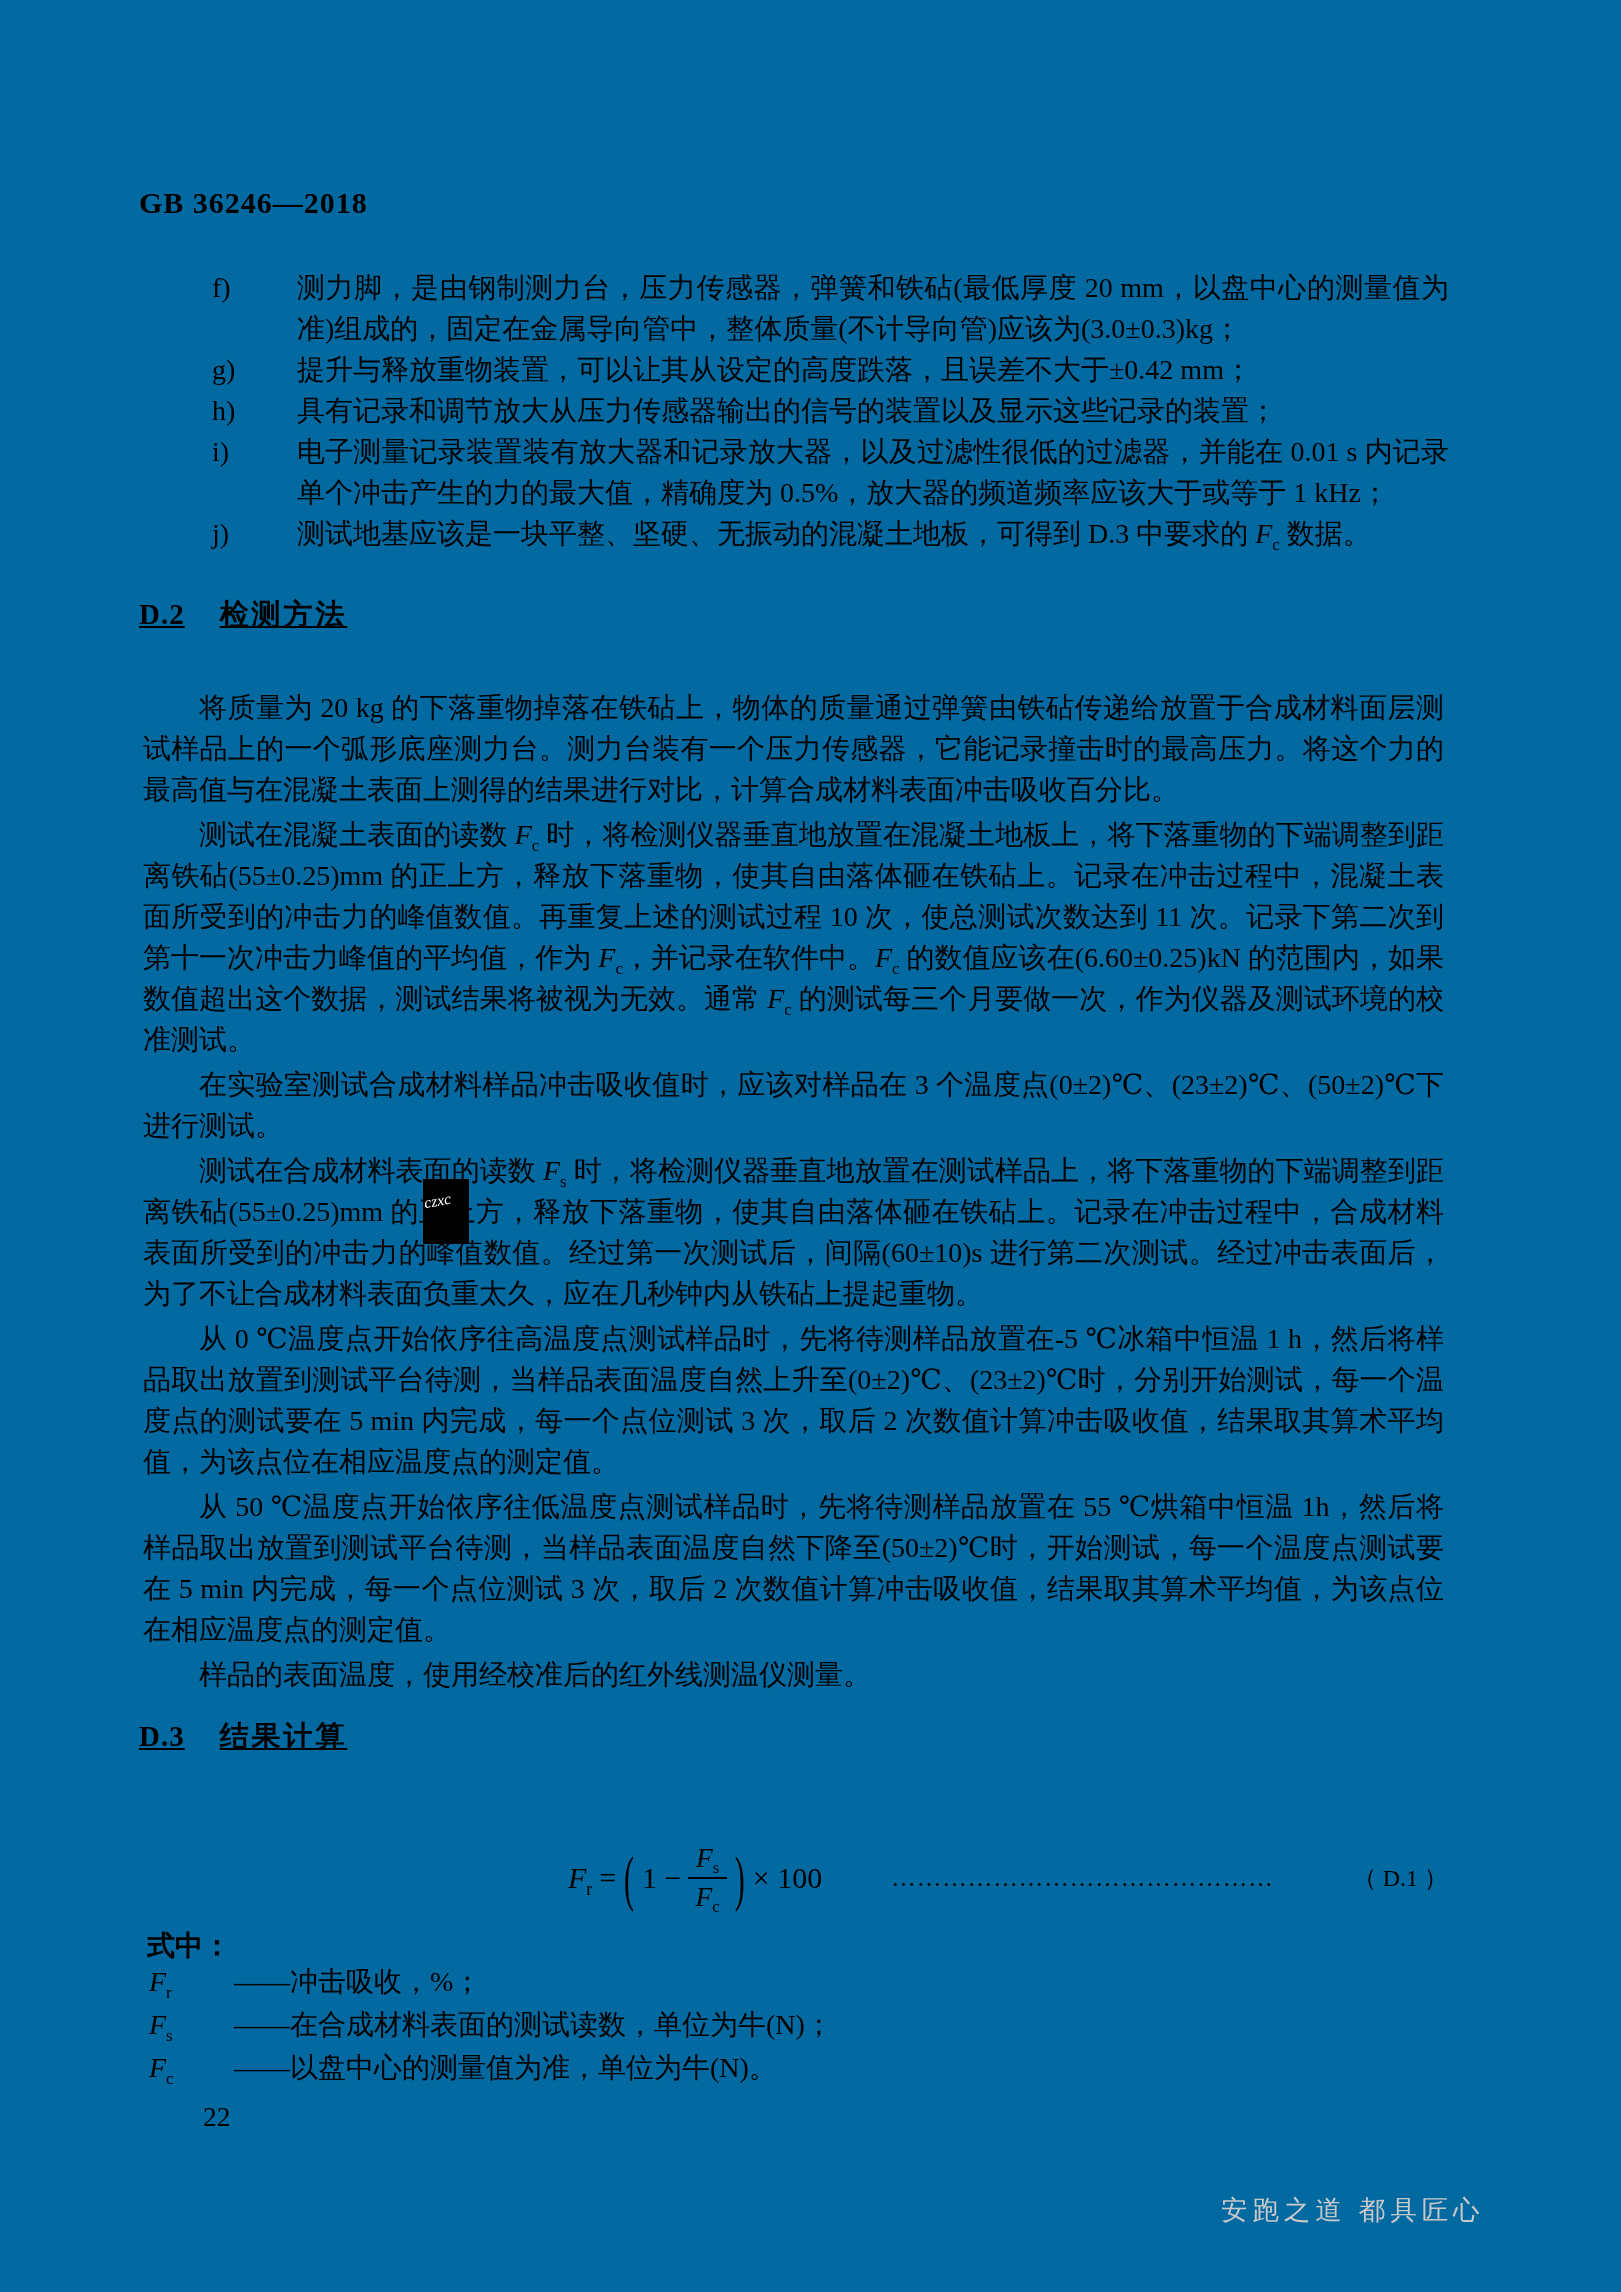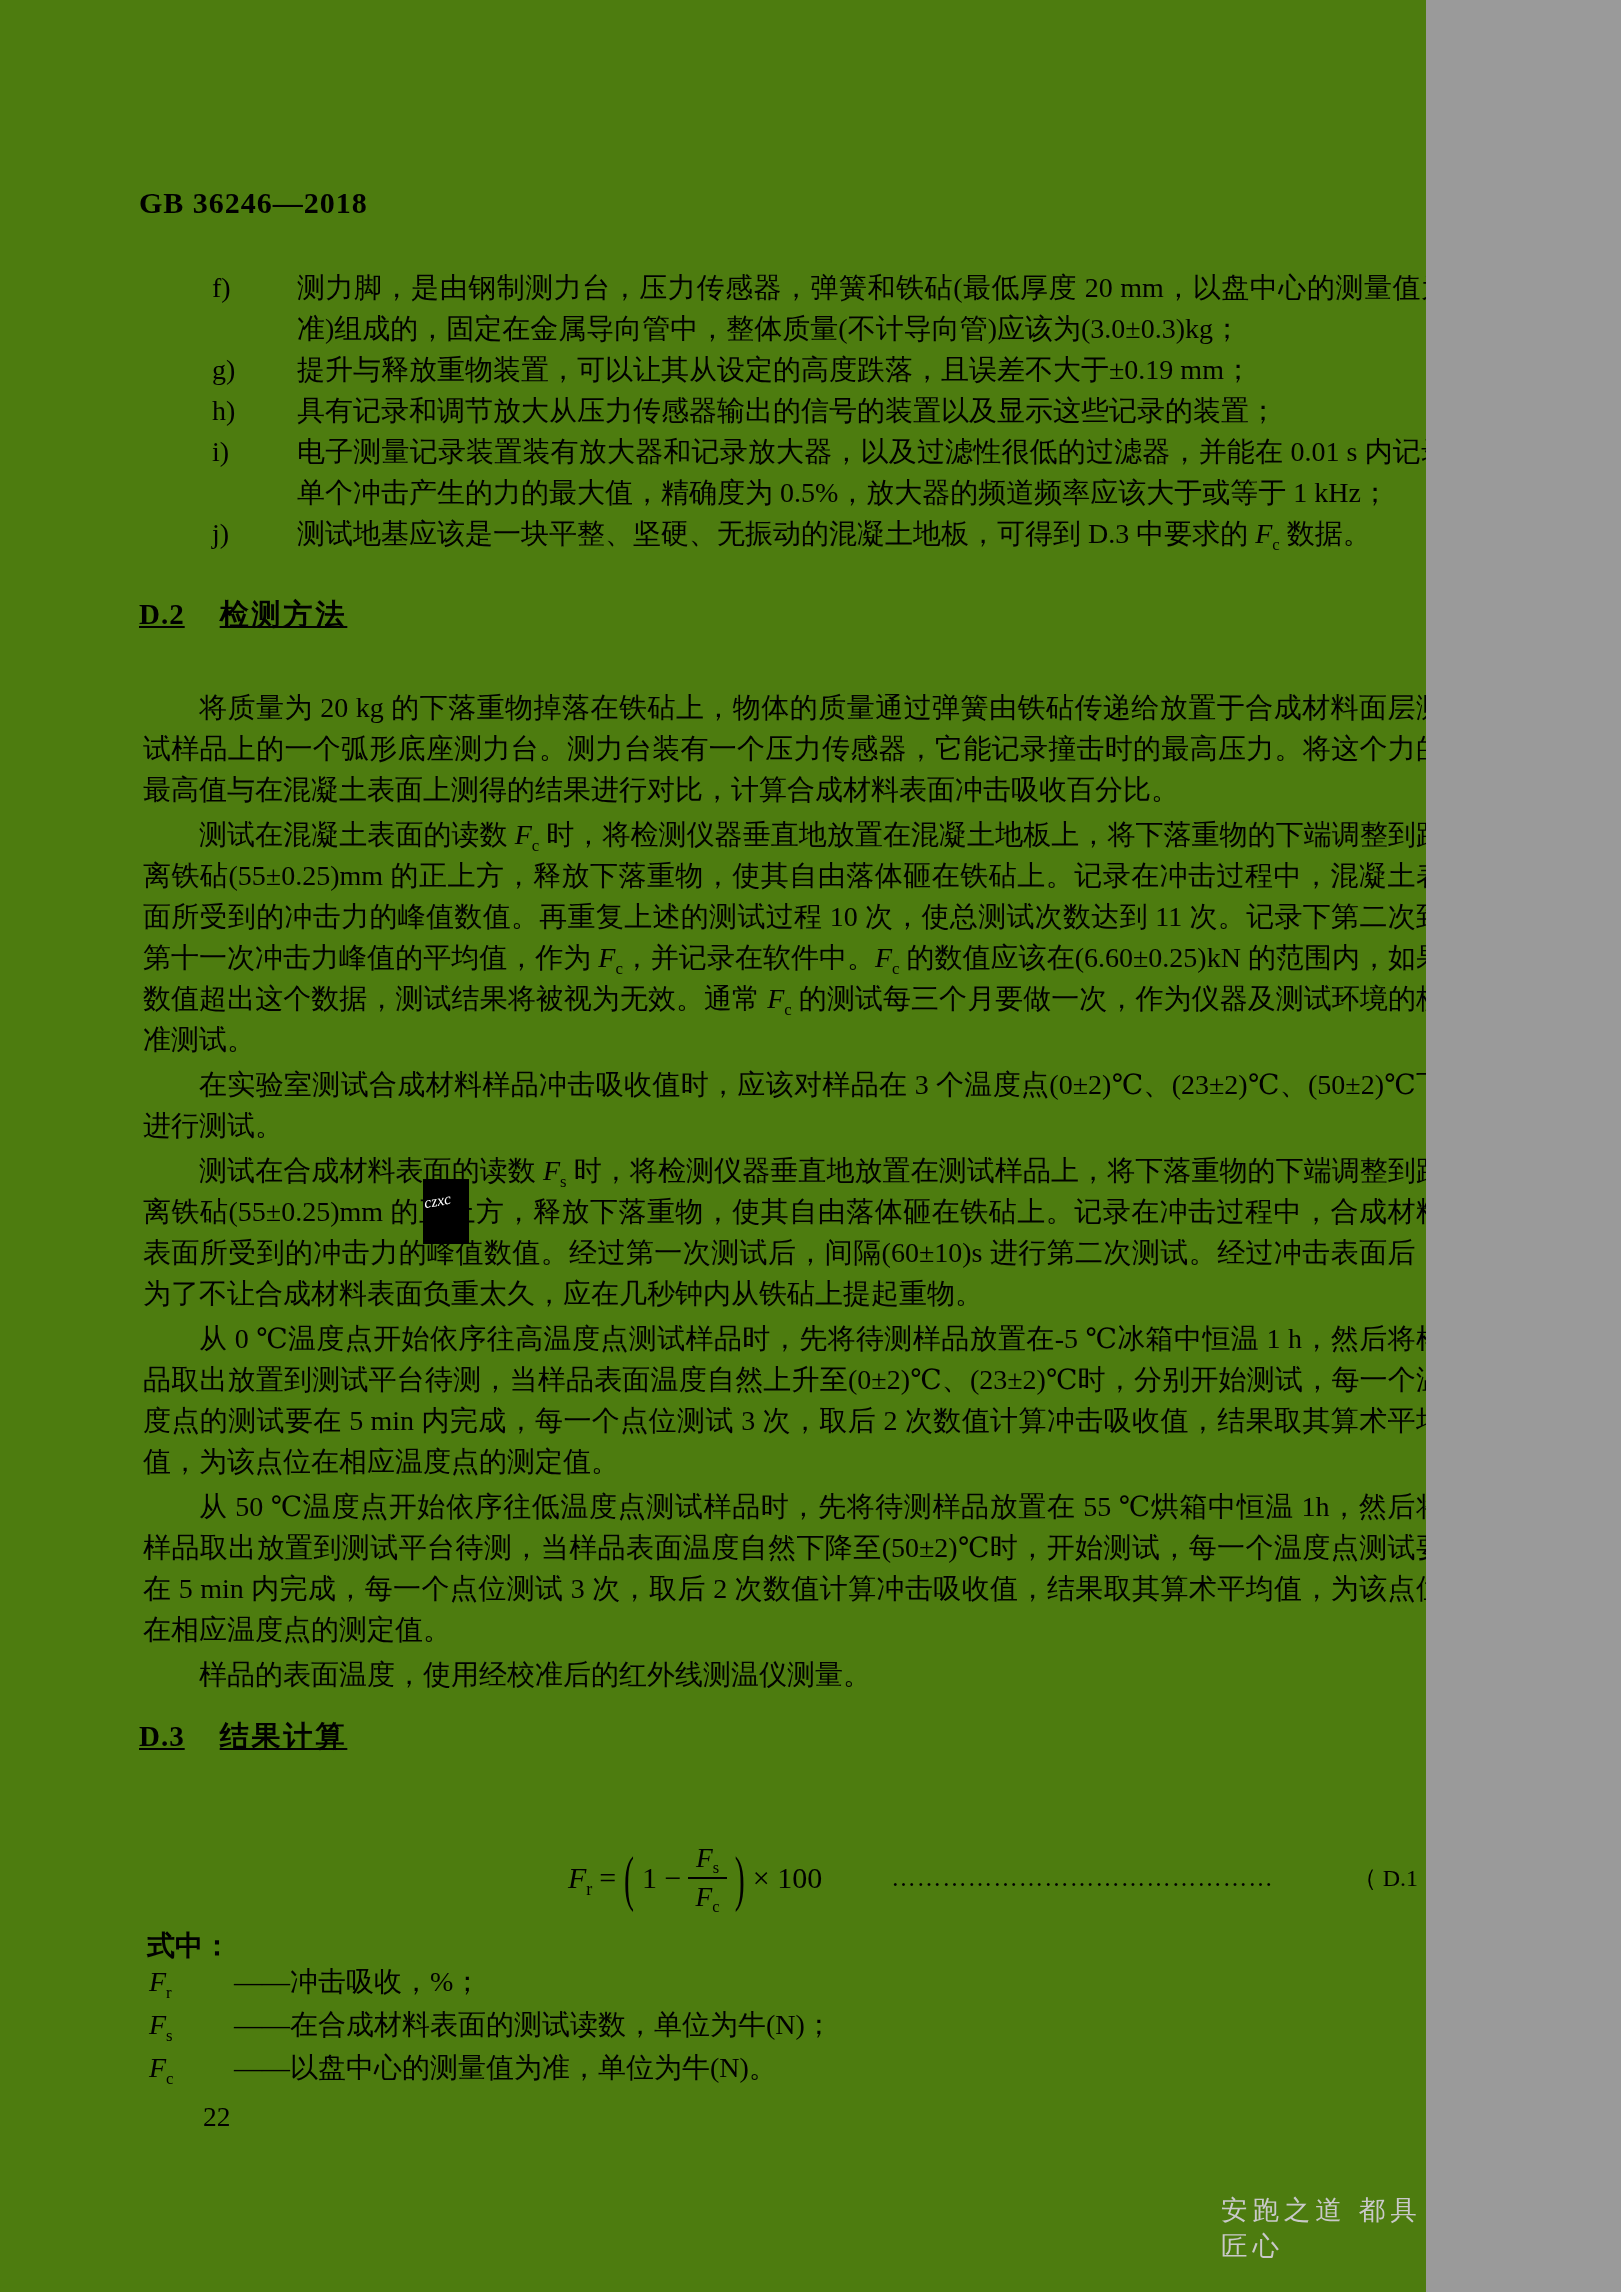--- a/index.html
+++ b/index.html
@@ -1,16 +1,16 @@
 <!DOCTYPE html>
 <html><head>
 <meta charset="utf-8">
 <style>
   html,body{margin:0;padding:0;background:#9a9a9a;}
-  .page{position:relative;width:1426px;height:2293px;background:#4d7c0f;
+  .page{position:relative;width:1621px;height:2293px;background:#0369a1;
         font-family:"Liberation Serif","DejaVu Serif",serif;color:#000;overflow:hidden;}
   .doc-header{position:absolute;left:139px;top:186px;font-size:30px;font-weight:bold;
         letter-spacing:1px;}
   .list{position:absolute;left:212px;top:267px;width:1237px;font-size:28px;line-height:41px;}
   .li{display:flex;}
   .li-label{flex:0 0 49px;}
   .li-text{flex:1;text-align:justify;margin-left:36px;}
   .sec-heading{position:absolute;left:139px;font-size:29px;font-weight:bold;
         font-family:"Liberation Sans","DejaVu Sans",sans-serif;text-decoration:underline;}
   .sec-heading .num{margin-right:35px;letter-spacing:1px;font-family:"Liberation Serif",serif;}
@@ -55,21 +55,21 @@
 
   <div class="doc-header">GB 36246—2018</div>
 
   <div class="list">
     <div class="li">
       <span class="li-label">f)</span>
       <span class="li-text">测力脚，是由钢制测力台，压力传感器，弹簧和铁砧(最低厚度 20 mm，以盘中心的测量值为准)组成的，固定在金属导向管中，整体质量(不计导向管)应该为(3.0±0.3)kg；</span>
     </div>
     <div class="li">
       <span class="li-label">g)</span>
-      <span class="li-text">提升与释放重物装置，可以让其从设定的高度跌落，且误差不大于±0.19 mm；</span>
+      <span class="li-text">提升与释放重物装置，可以让其从设定的高度跌落，且误差不大于±0.42 mm；</span>
     </div>
     <div class="li">
       <span class="li-label">h)</span>
       <span class="li-text">具有记录和调节放大从压力传感器输出的信号的装置以及显示这些记录的装置；</span>
     </div>
     <div class="li">
       <span class="li-label">i)</span>
       <span class="li-text">电子测量记录装置装有放大器和记录放大器，以及过滤性很低的过滤器，并能在 0.01 s 内记录单个冲击产生的力的最大值，精确度为 0.5%，放大器的频道频率应该大于或等于 1 kHz；</span>
     </div>
     <div class="li">

